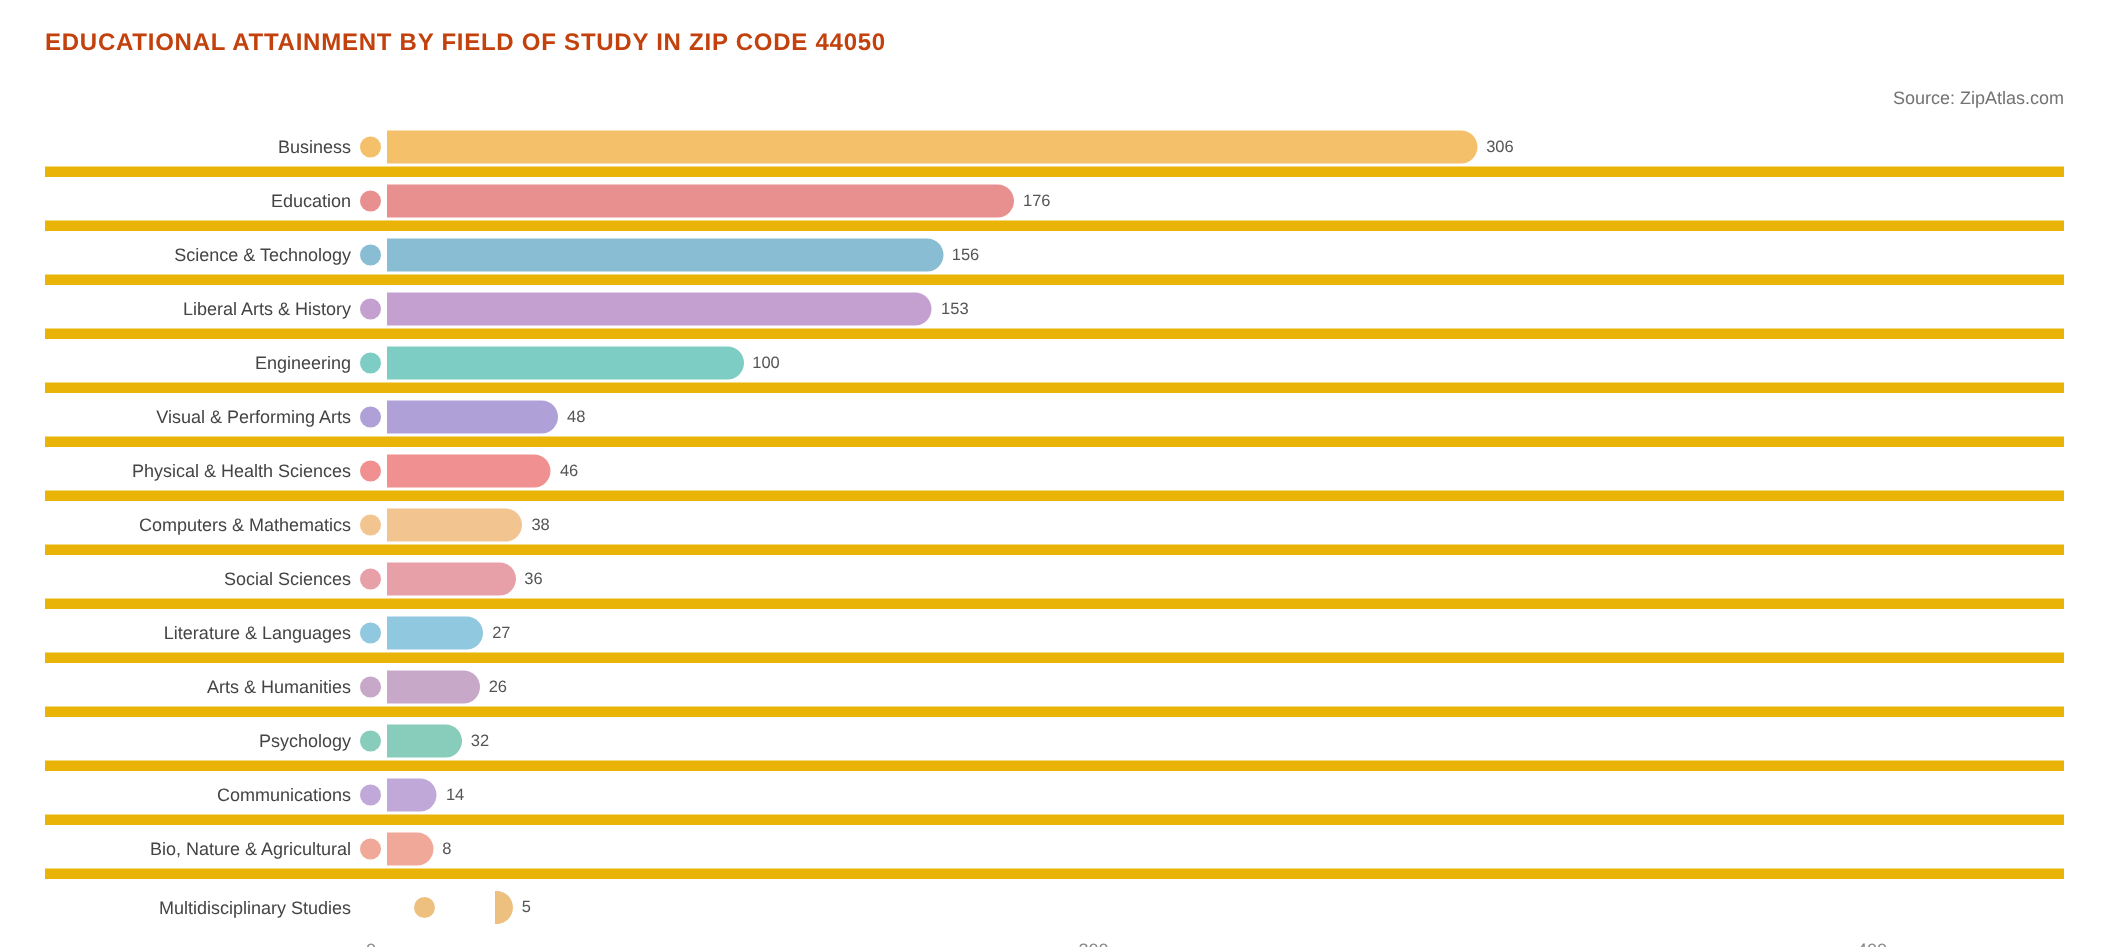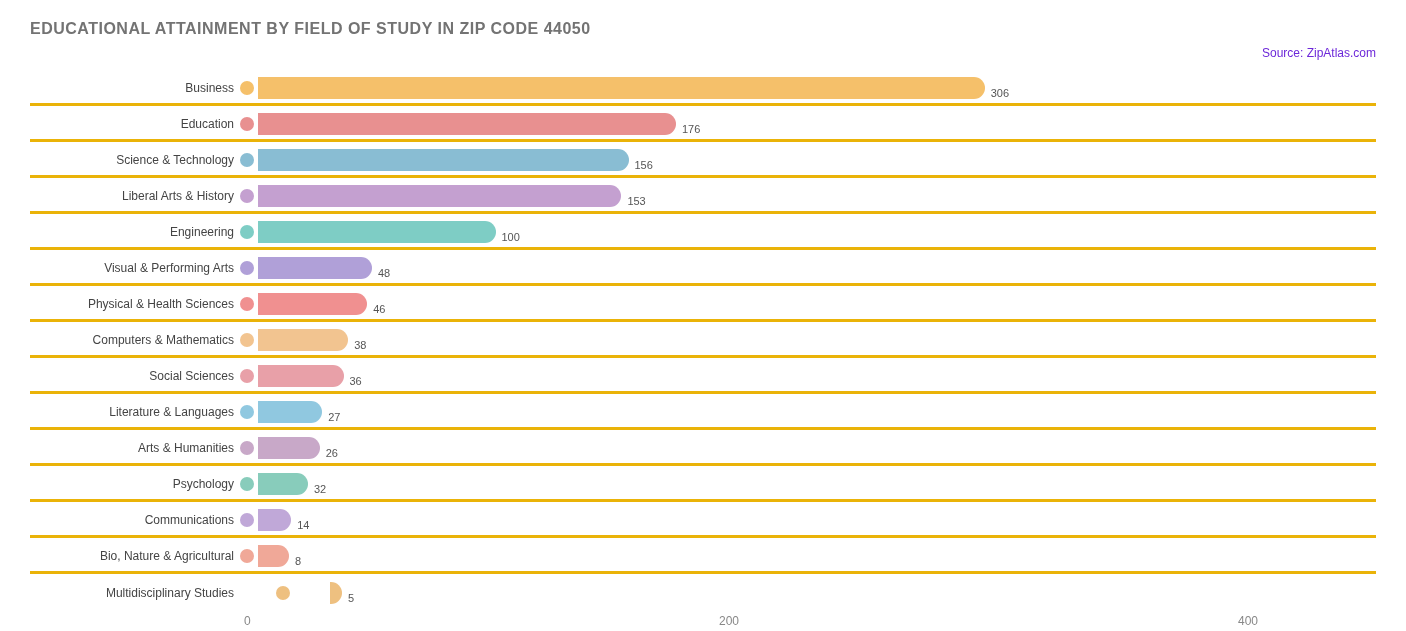--- a/index.html
+++ b/index.html
@@ -6,41 +6,41 @@
     body {
       font-family: Arial, sans-serif;
       background: #fff;
       width: 1406px;
       min-height: 631px;
       padding: 20px 30px;
     }
     .chart-title {
       font-size: 16px;
       font-weight: bold;
-      color: #737373;
+      color: #c2410c;
       text-transform: uppercase;
       letter-spacing: 0.5px;
-      margin-bottom: 8px;
+      margin-bottom: 20px;
     }
     .source {
       text-align: right;
       font-size: 12px;
-      color: #6d28d9;
+      color: #737373;
       margin-bottom: 12px;
     }
     .chart-area {
       position: relative;
       width: 100%;
     }
     .bar-row {
       display: flex;
       align-items: center;
       margin-bottom: 2px;
       height: 34px;
-      border-bottom: 3px solid #eab308;
+      border-bottom: 7px solid #eab308;
       position: relative;
     }
     .bar-row:last-child {
       border-bottom: none;
       gap: 36px;
     }
     .bar-label {
       width: 210px;
       min-width: 210px;
       font-size: 12px;
@@ -53,21 +53,21 @@
       height: 14px;
       border-radius: 50%;
       margin-right: 4px;
       flex-shrink: 0;
     }
     .bar-container {
       flex: 1;
       height: 22px;
       position: relative;
       display: flex;
-      align-items: flex-end;
+      align-items: center;
     }
     .bar-fill {
       height: 22px;
       border-radius: 0 11px 11px 0;
       display: flex;
       align-items: center;
     }
     .bar-value {
       font-size: 11px;
       color: #555;

